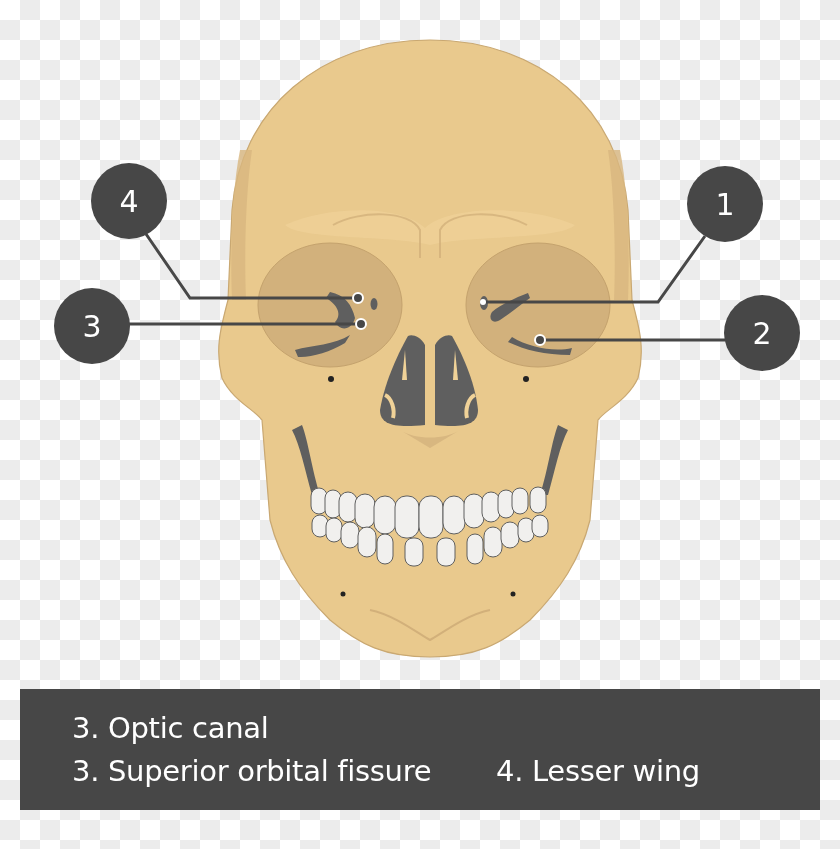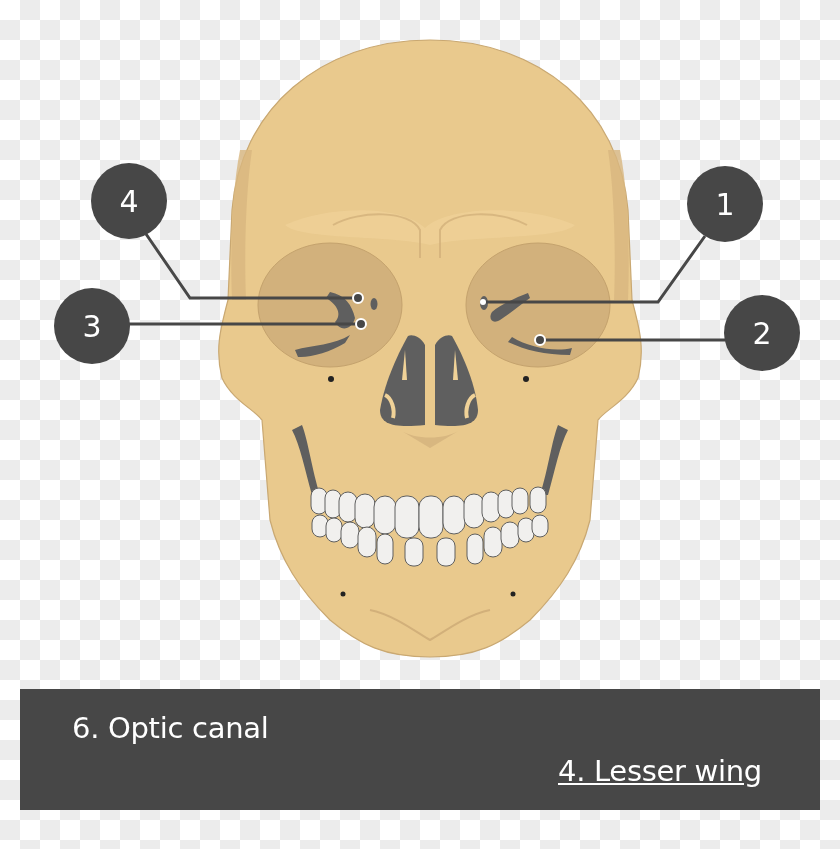--- a/index.html
+++ b/index.html
@@ -120,15 +120,16 @@
     <circle cx="358" cy="298" r="5" fill="#474747" stroke="#ffffff" stroke-width="2"></circle>
   </g>
 </svg>
 
 <div class="callout" style="left:687px; top:166px;">1</div>
 <div class="callout" style="left:724px; top:295px;">2</div>
 <div class="callout" style="left:54px; top:288px;">3</div>
 <div class="callout" style="left:91px; top:163px;">4</div>
 
 <div class="legend">
-  <div class="legend-item" style="left:52px; top:21px;">6. Optic canal</div>
-  <div class="legend-item" style="left:538px; top:64px;text-decoration:underline;">4. Lesser wing</div>
+  <div class="legend-item" style="left:52px; top:21px;">3. Optic canal</div>
+  <div class="legend-item" style="left:52px; top:64px;">3. Superior orbital fissure</div>
+  <div class="legend-item" style="left:476px; top:64px;">4. Lesser wing</div>
 </div>
 
 </body></html>

